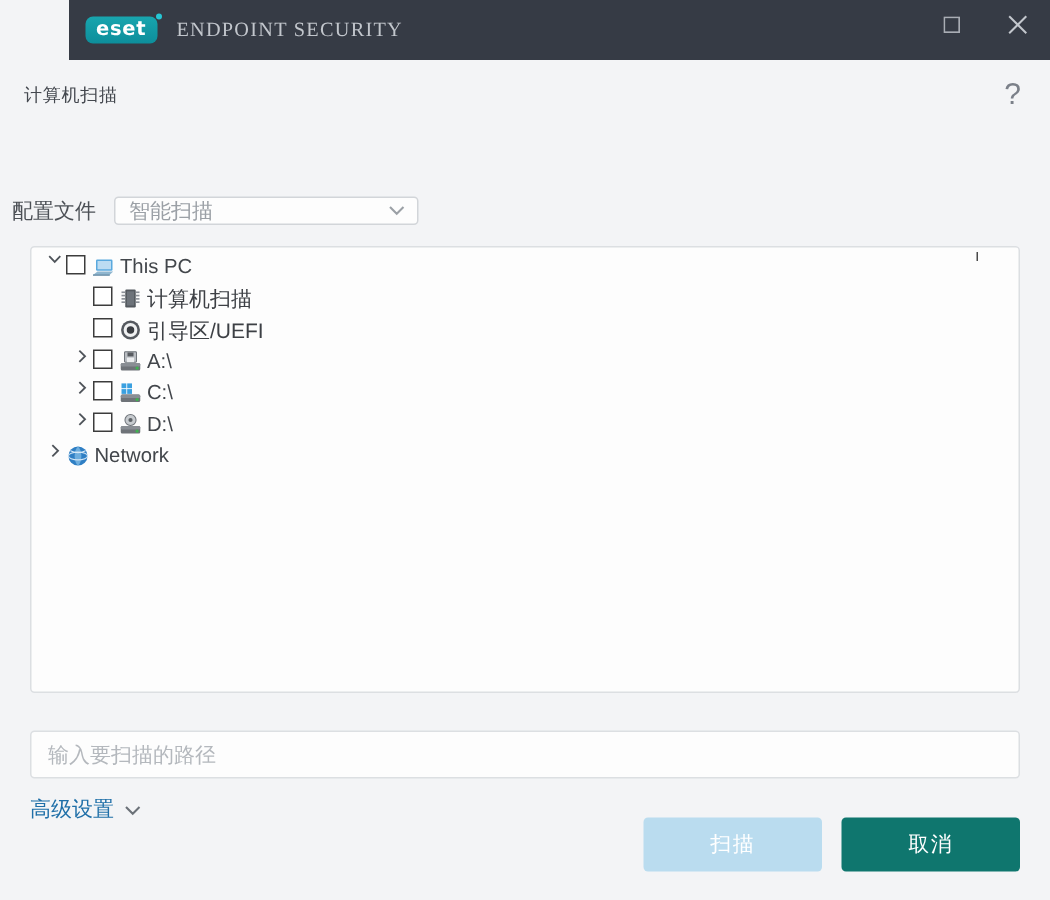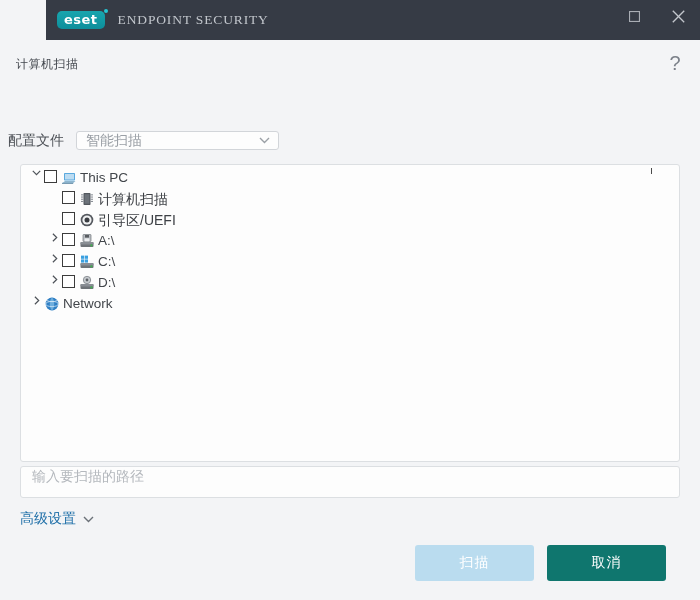--- a/index.html
+++ b/index.html
@@ -194,28 +194,28 @@
     justify-content: center;
   }
   .tree-label {
     font-size: 14px;
     color: #3d4045;
   }
   .tree-label.latin { font-size: 13.5px; color: #42464b; }
 
   
   .path-input {
-    margin: 4px 20px 0 20px;
+    margin: 25px 20px 0 20px;
     height: 32px;
     background: #fdfdfd;
     border: 1px solid #dcdfe2;
     border-radius: 3px;
     box-sizing: border-box;
     display: flex;
-    align-items: flex-start;
+    align-items: center;
     padding-left: 9px;
   }
   .path-input input {
     border: 0;
     outline: 0;
     background: transparent;
     font-size: 14px;
     color: #3d4045;
     width: 100%;
     font-family: "Liberation Sans", "DejaVu Sans", sans-serif;
@@ -232,21 +232,21 @@
   .adv-text {
     font-size: 14px;
     color: #1f6fa8;
     text-align: center;
   }
   .adv-chevron { margin-left: 7px; display: flex; }
 
   
   .footer {
     position: absolute;
-    right: 34px;
+    right: 20px;
     bottom: 19px;
     display: flex;
     gap: 13px;
   }
   .btn {
     width: 119px;
     height: 36px;
     border: 0;
     border-radius: 3px;
     font-size: 14px;

